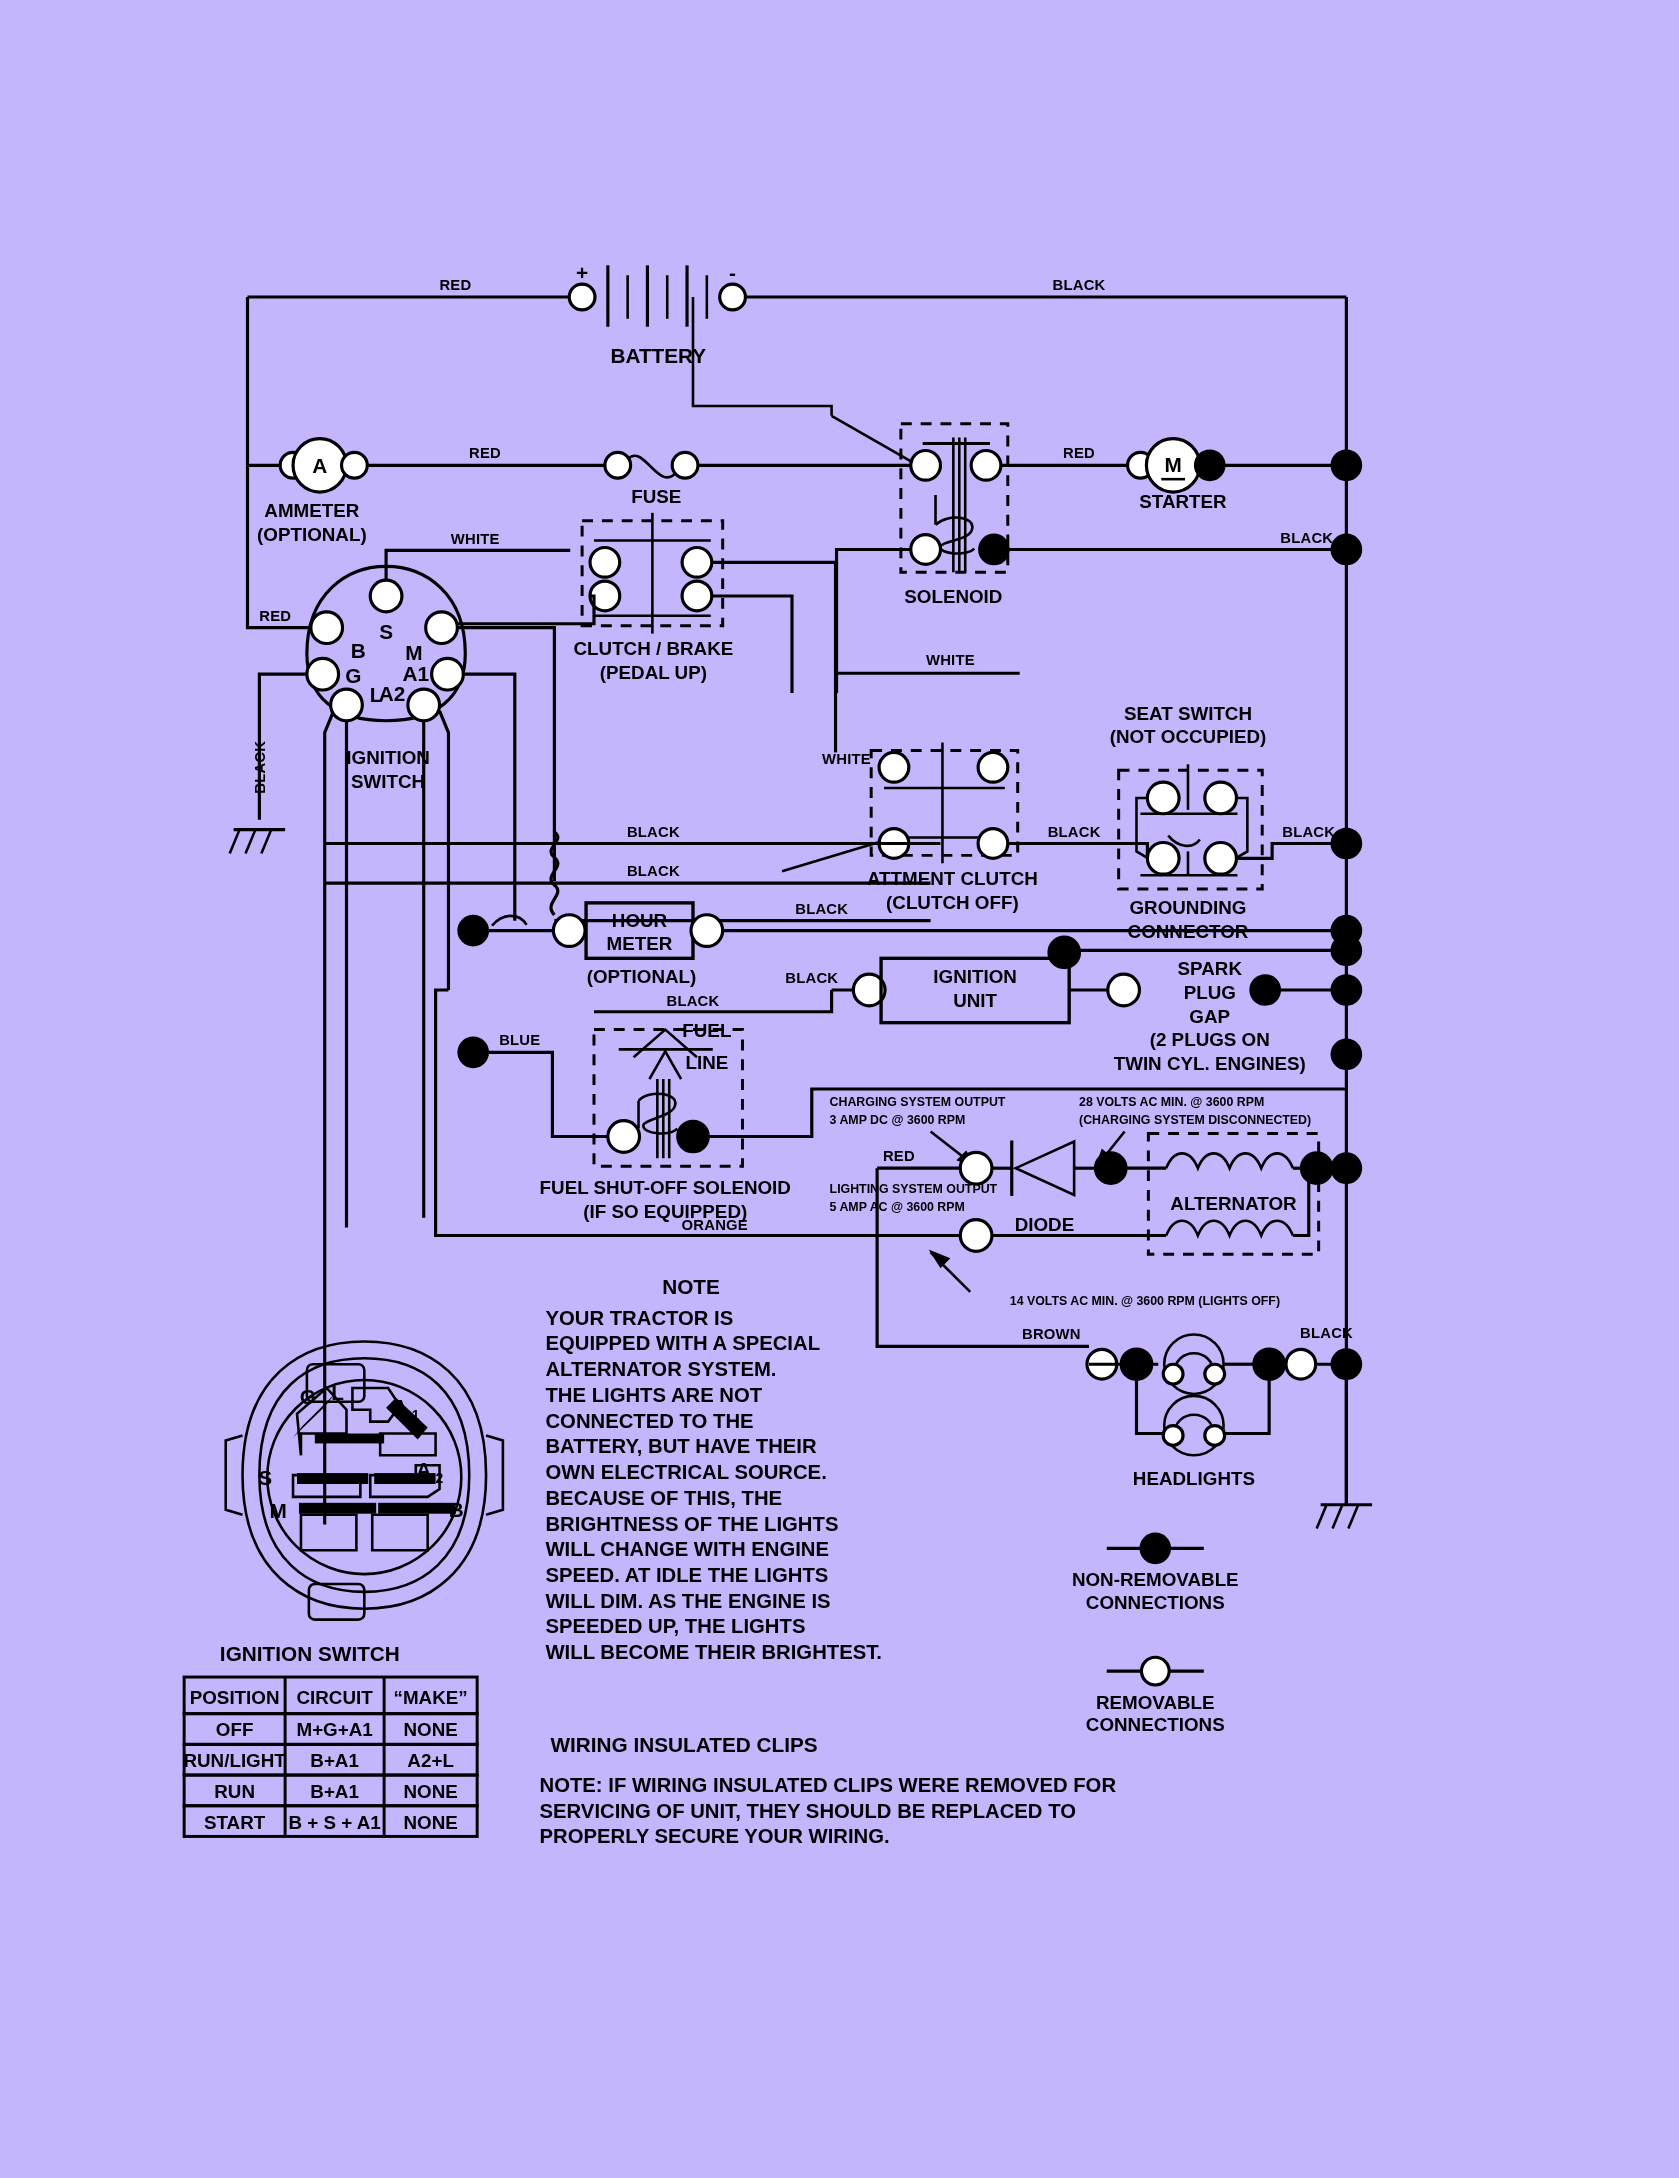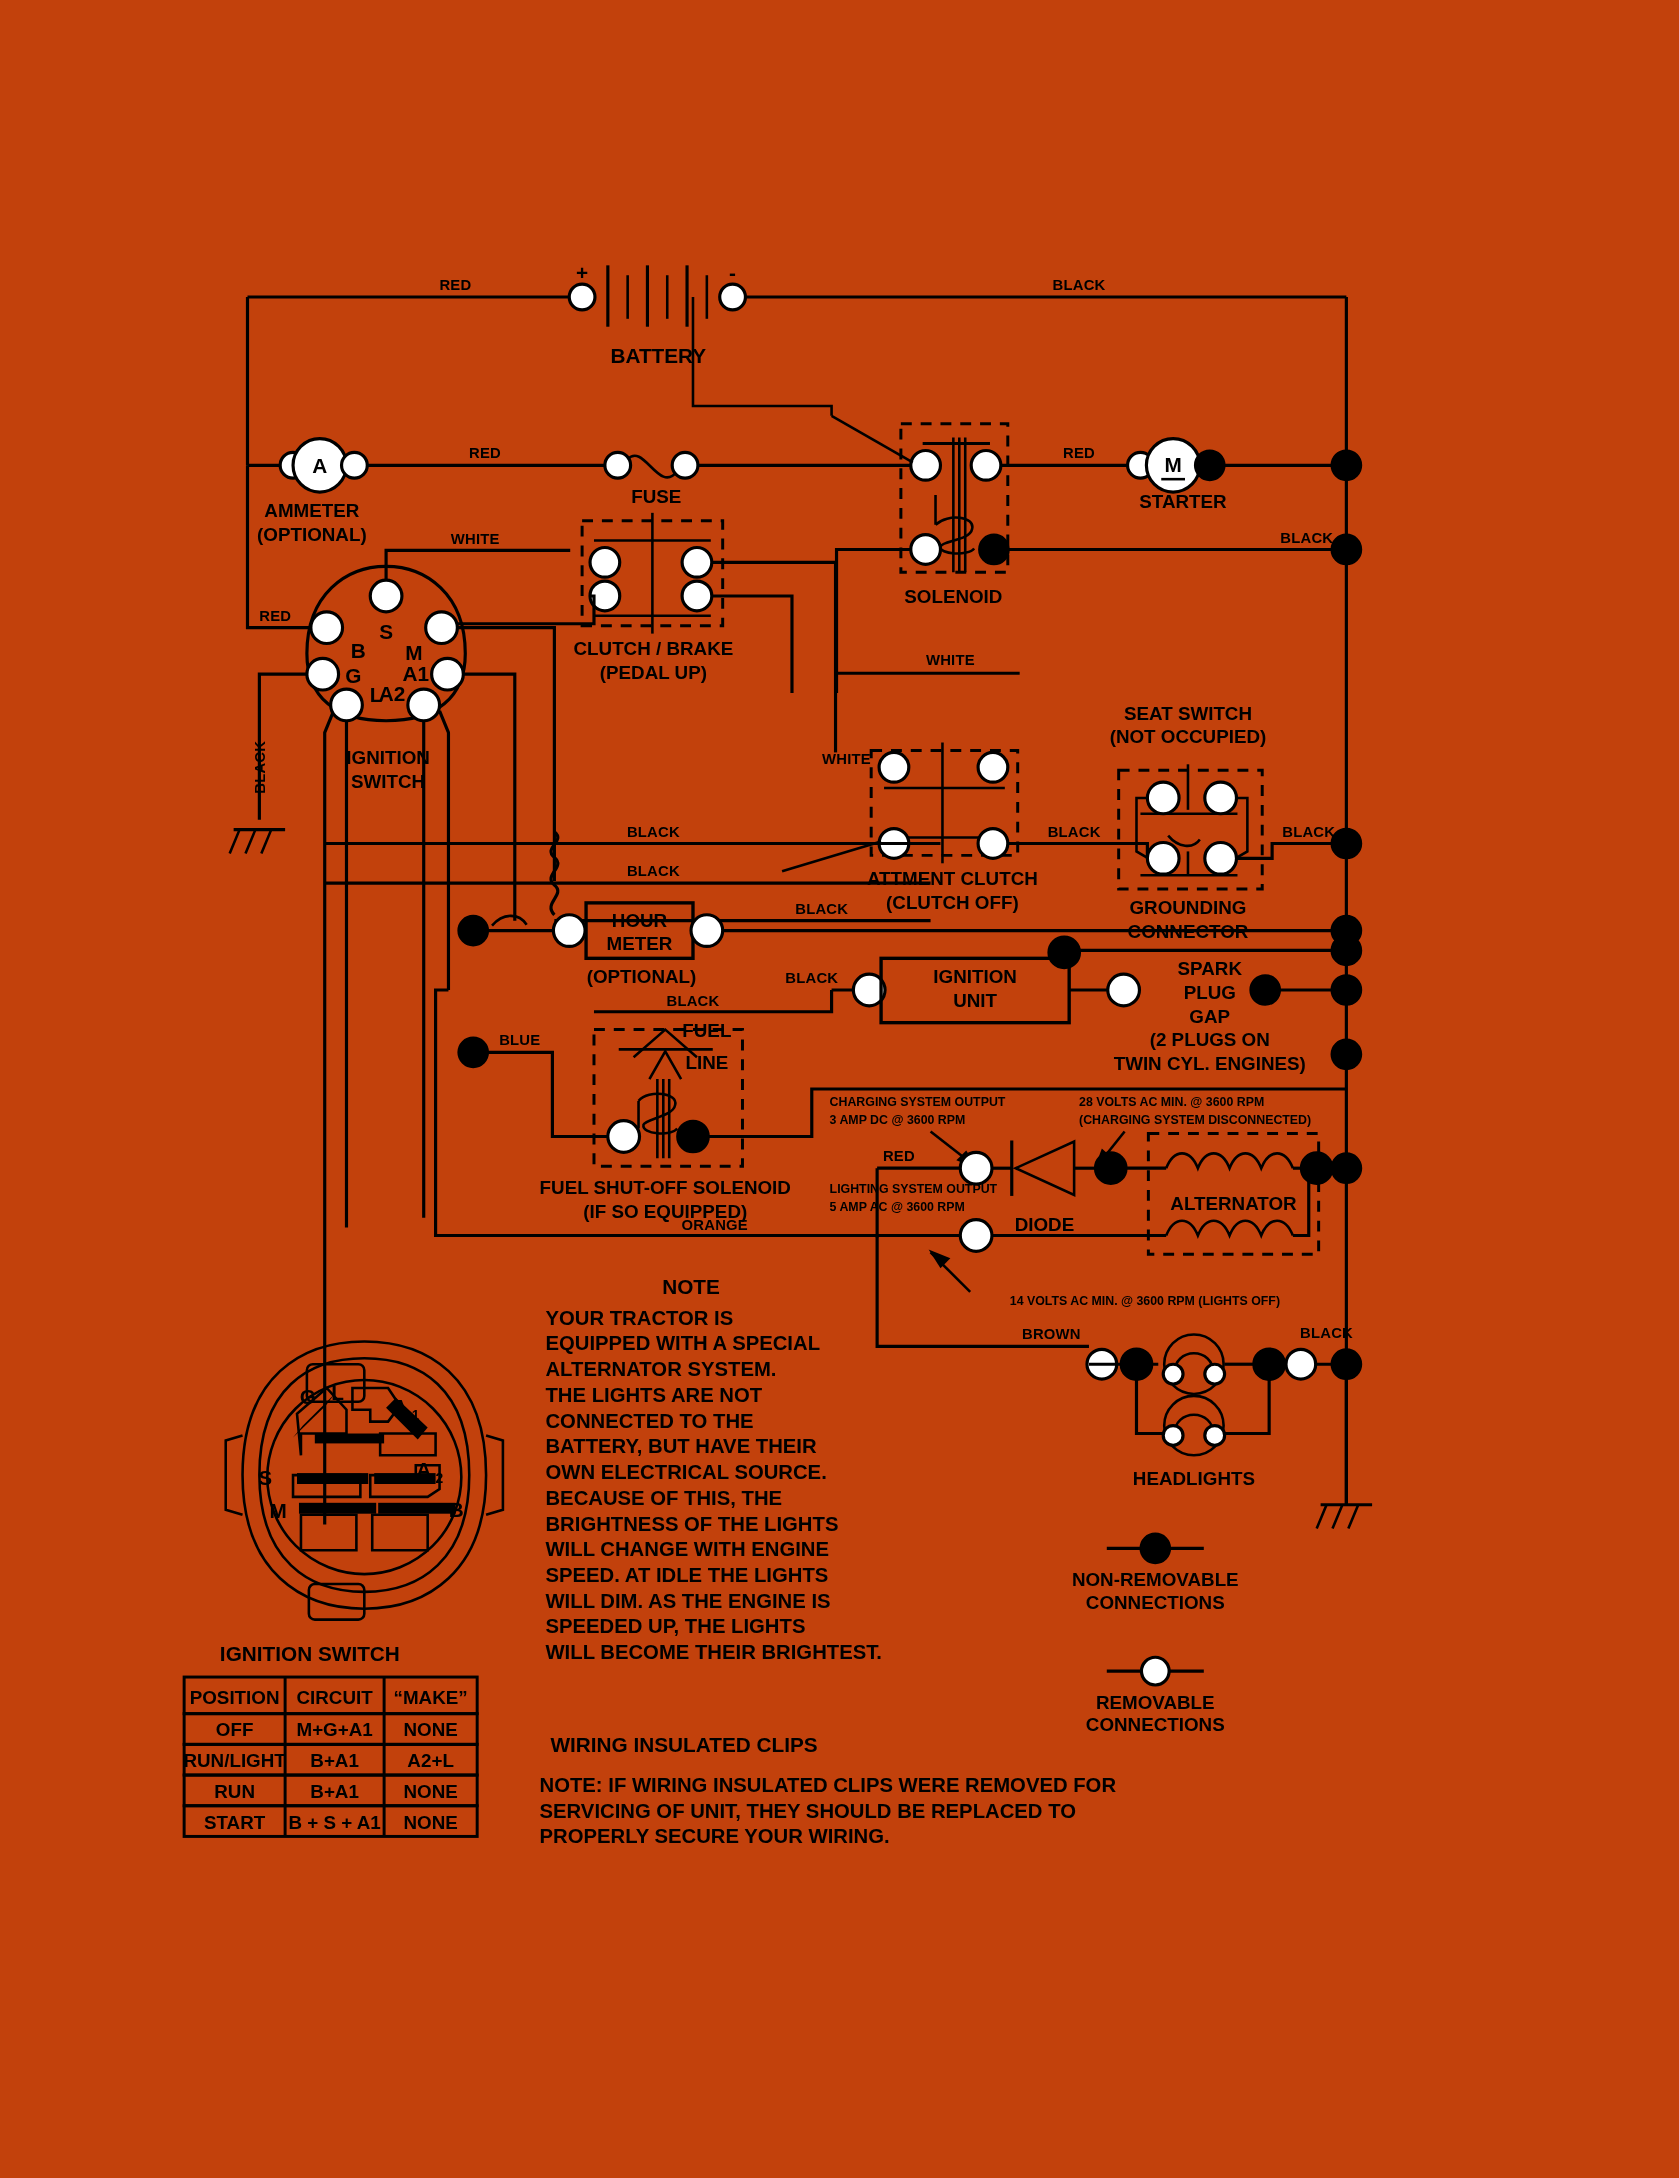--- a/index.html
+++ b/index.html
@@ -11,21 +11,21 @@
     width: 1679px;
     height: 2178px;
     font-family: "Liberation Sans", sans-serif;
     color: #000000;
     overflow: hidden;
   }
   #sheet {
     position: relative;
     width: 1679px;
     height: 2178px;
-    background: #c2410c;
+    background: #c4b5fd;
   }
   svg#diagram {
     position: absolute;
     left: 0; top: 0;
     width: 1679px;
     height: 2178px;
   }
   text {
     font-family: "Liberation Sans", sans-serif;
     fill: #000;

